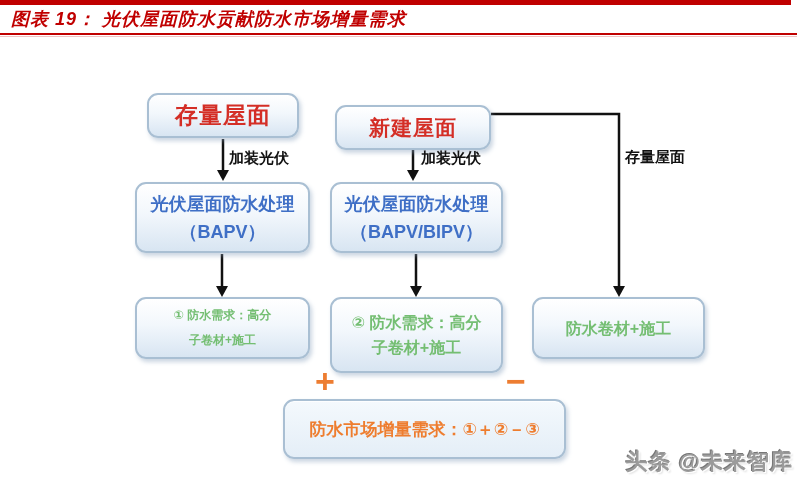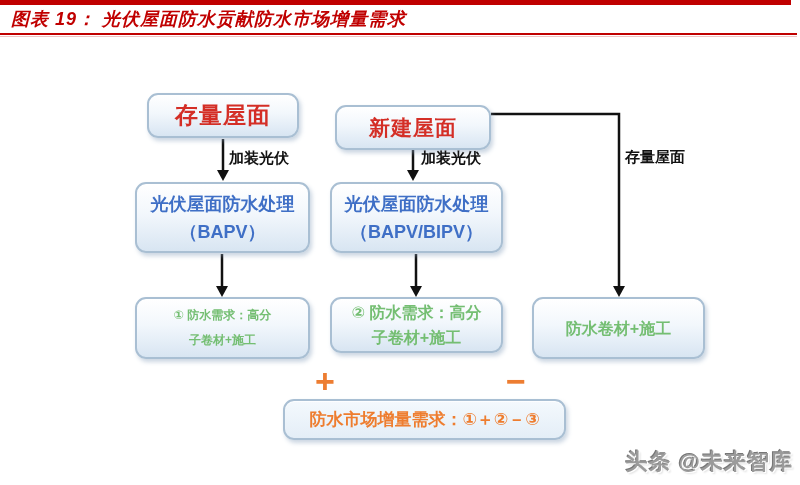--- a/index.html
+++ b/index.html
@@ -24,23 +24,23 @@
     box-shadow:2px 3px 4px rgba(140,165,190,0.45), inset 0 1px 1px rgba(255,255,255,0.9);
     display:flex;flex-direction:column;align-items:center;justify-content:center;
     text-align:center;font-weight:bold;
   }
   .node span{display:block;}
   .b1{left:147px;top:93px;width:152px;height:45px;font-size:23px;color:#D42E26;letter-spacing:1px;}
   .b2{left:335px;top:93px;width:156px;height:45px;font-size:21px;color:#D42E26;letter-spacing:1px;margin-top:12px;}
   .b3{left:135px;top:182px;width:175px;height:71px;font-size:18px;color:#3F6FC6;line-height:28px;}
   .b4{left:330px;top:182px;width:173px;height:71px;font-size:18px;color:#3F6FC6;line-height:28px;}
   .b5{left:135px;top:297px;width:175px;height:62px;font-size:12px;color:#74BE72;line-height:25px;}
-  .b6{left:330px;top:297px;width:173px;height:56px;font-size:16px;color:#74BE72;line-height:25px;}
+  .b6{left:330px;top:297px;width:173px;height:76px;font-size:16px;color:#74BE72;line-height:25px;}
   .b7{left:532px;top:297px;width:173px;height:62px;font-size:16px;color:#74BE72;line-height:25px;}
-  .bsum{left:283px;top:399px;width:283px;height:41px;font-size:17px;color:#EE7D2F;
+  .bsum{left:283px;top:399px;width:283px;height:60px;font-size:17px;color:#EE7D2F;
         background:linear-gradient(180deg,#F4F9FD 0%,#E4EEF7 100%);}
 
   .edge-label{position:absolute;font-size:15px;font-weight:bold;color:#111111;white-space:nowrap;}
   .l1{left:229px;top:149px;}
   .l2{left:421px;top:149px;}
   .l3{left:625px;top:148px;}
 
   .op{position:absolute;width:36px;text-align:center;font-size:34px;font-weight:bold;color:#ED7D31;line-height:30px;}
   .op-plus{left:307px;top:366px;}
   .op-minus{left:498px;top:366px;}

